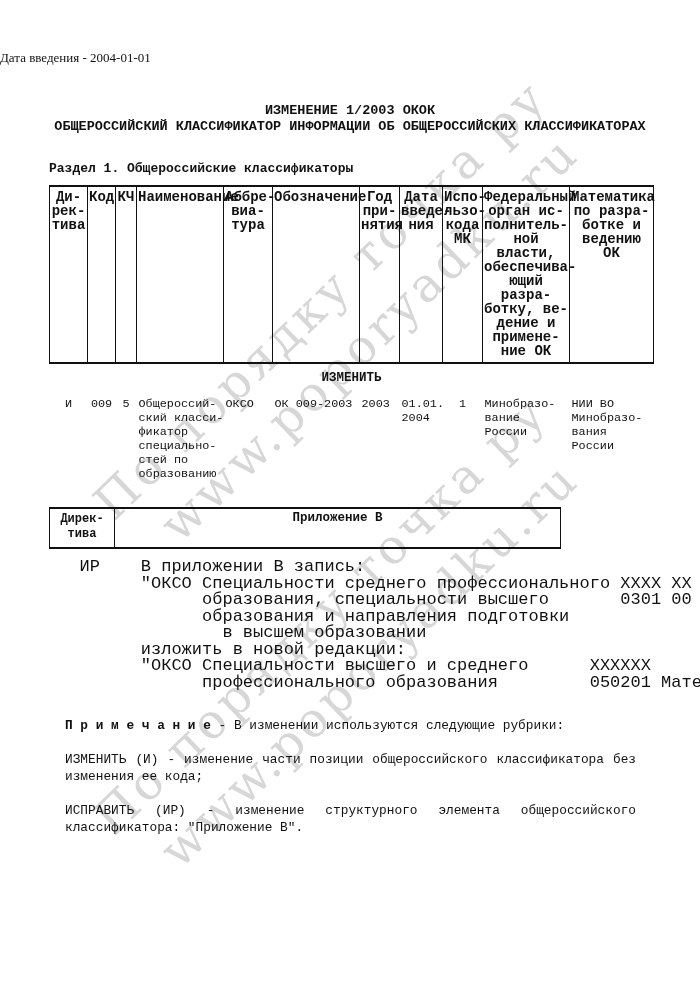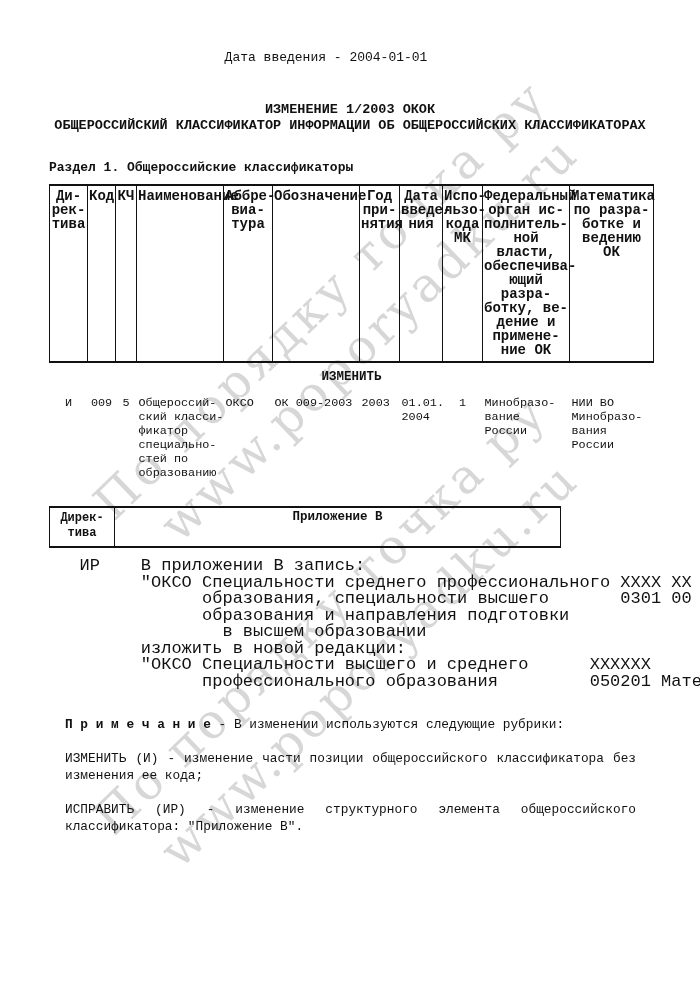--- a/index.html
+++ b/index.html
@@ -13,21 +13,21 @@
     position:absolute;white-space:nowrap;z-index:1;
     font-family:"DejaVu Serif",serif;font-size:48px;letter-spacing:4px;
     color:#d7d7d7;transform:rotate(-44deg);transform-origin:left center;
   }
   .wm1a{left:102px;top:482px;}
   .wm1b{left:168px;top:504px;}
   .wm2a{left:102px;top:797px;}
   .wm2b{left:168px;top:830px;}
   .content{position:relative;z-index:2;}
 
-  .date-line{padding:50px 48px 0 0;text-align:center;font-size:13px;}
+  .date-line{padding:50px 48px 0 0;text-align:left;font-size:13px;font-family:Liberation Serif, serif;}
   .title{margin-top:37px;text-align:center;font-weight:bold;font-size:13.5px;line-height:15.5px;font-family:Liberation Mono, monospace;}
   .section{margin:27px 10px 0 49px;font-weight:bold;font-size:13px;}
 
   table.t1{margin:9px 0 0 49px;border-collapse:collapse;table-layout:fixed;width:604px;border-top:2px solid #111;}
   table.t1 th{
     border:1px solid #111;border-bottom:2px solid #111;
     font-size:14px;line-height:14px;font-weight:bold;
     vertical-align:top;padding:3px 1px 4px;text-align:center;white-space:pre-line;
   }
   table.t1 td.action{text-align:center;font-weight:bold;font-size:12.5px;padding:7px 0 12px;border:none;}

